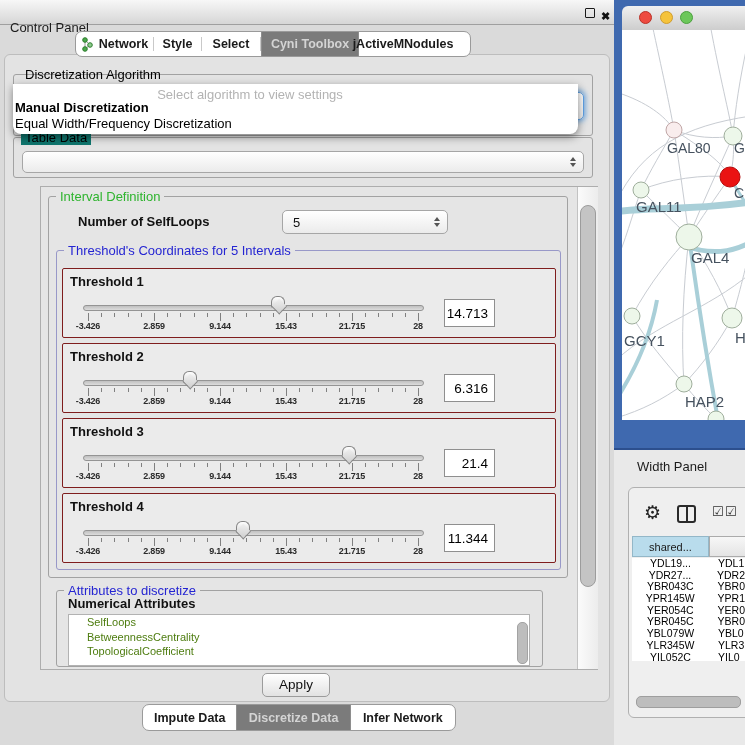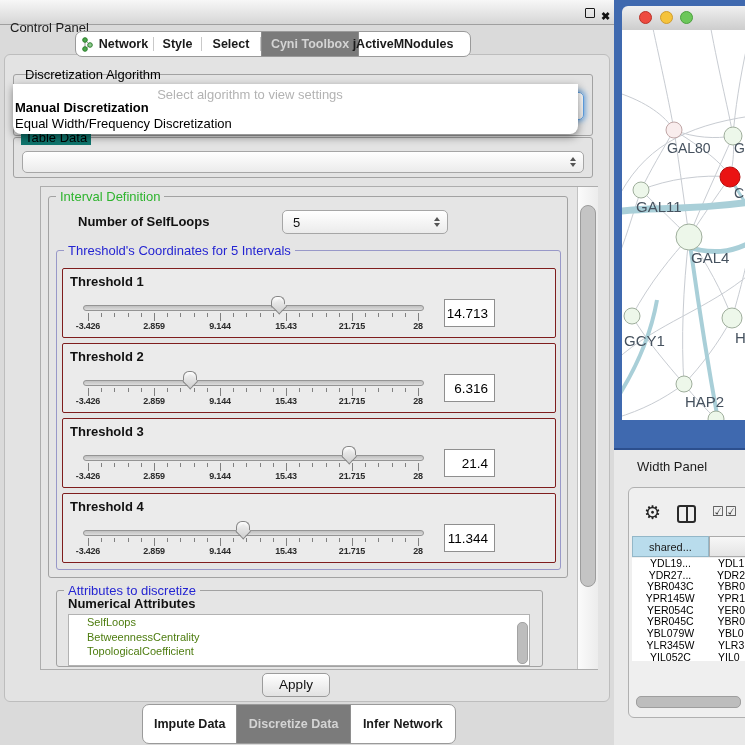--- a/index.html
+++ b/index.html
@@ -343,21 +343,21 @@
   <div id="attr-items">
       <div class="item">SelfLoops</div>
       <div class="item">BetweennessCentrality</div>
       <div class="item">TopologicalCoefficient</div>
     </div>
   <div class="alist-thumb"></div>
 </div>
 
 <div class="btn" style="left:262px;top:673px;width:66px;height:22px;line-height:22px">Apply</div>
 
-<div class="tabstrip" style="left:142px;top:704px;width:314px;height:40px;border-radius:7px">
+<div class="tabstrip" style="left:142px;top:704px;width:314px;height:27px;border-radius:7px">
     <div class="tab" style="width: 94px;">
       <span>Impute Data</span>
     </div>
     <div class="tab sel" style="width: 115px; text-align: right;">
       <span>Discretize Data</span>
     </div>
     <div class="tab" style="width: 105px;">
       <span>Infer Network</span>
     </div>
   </div>

